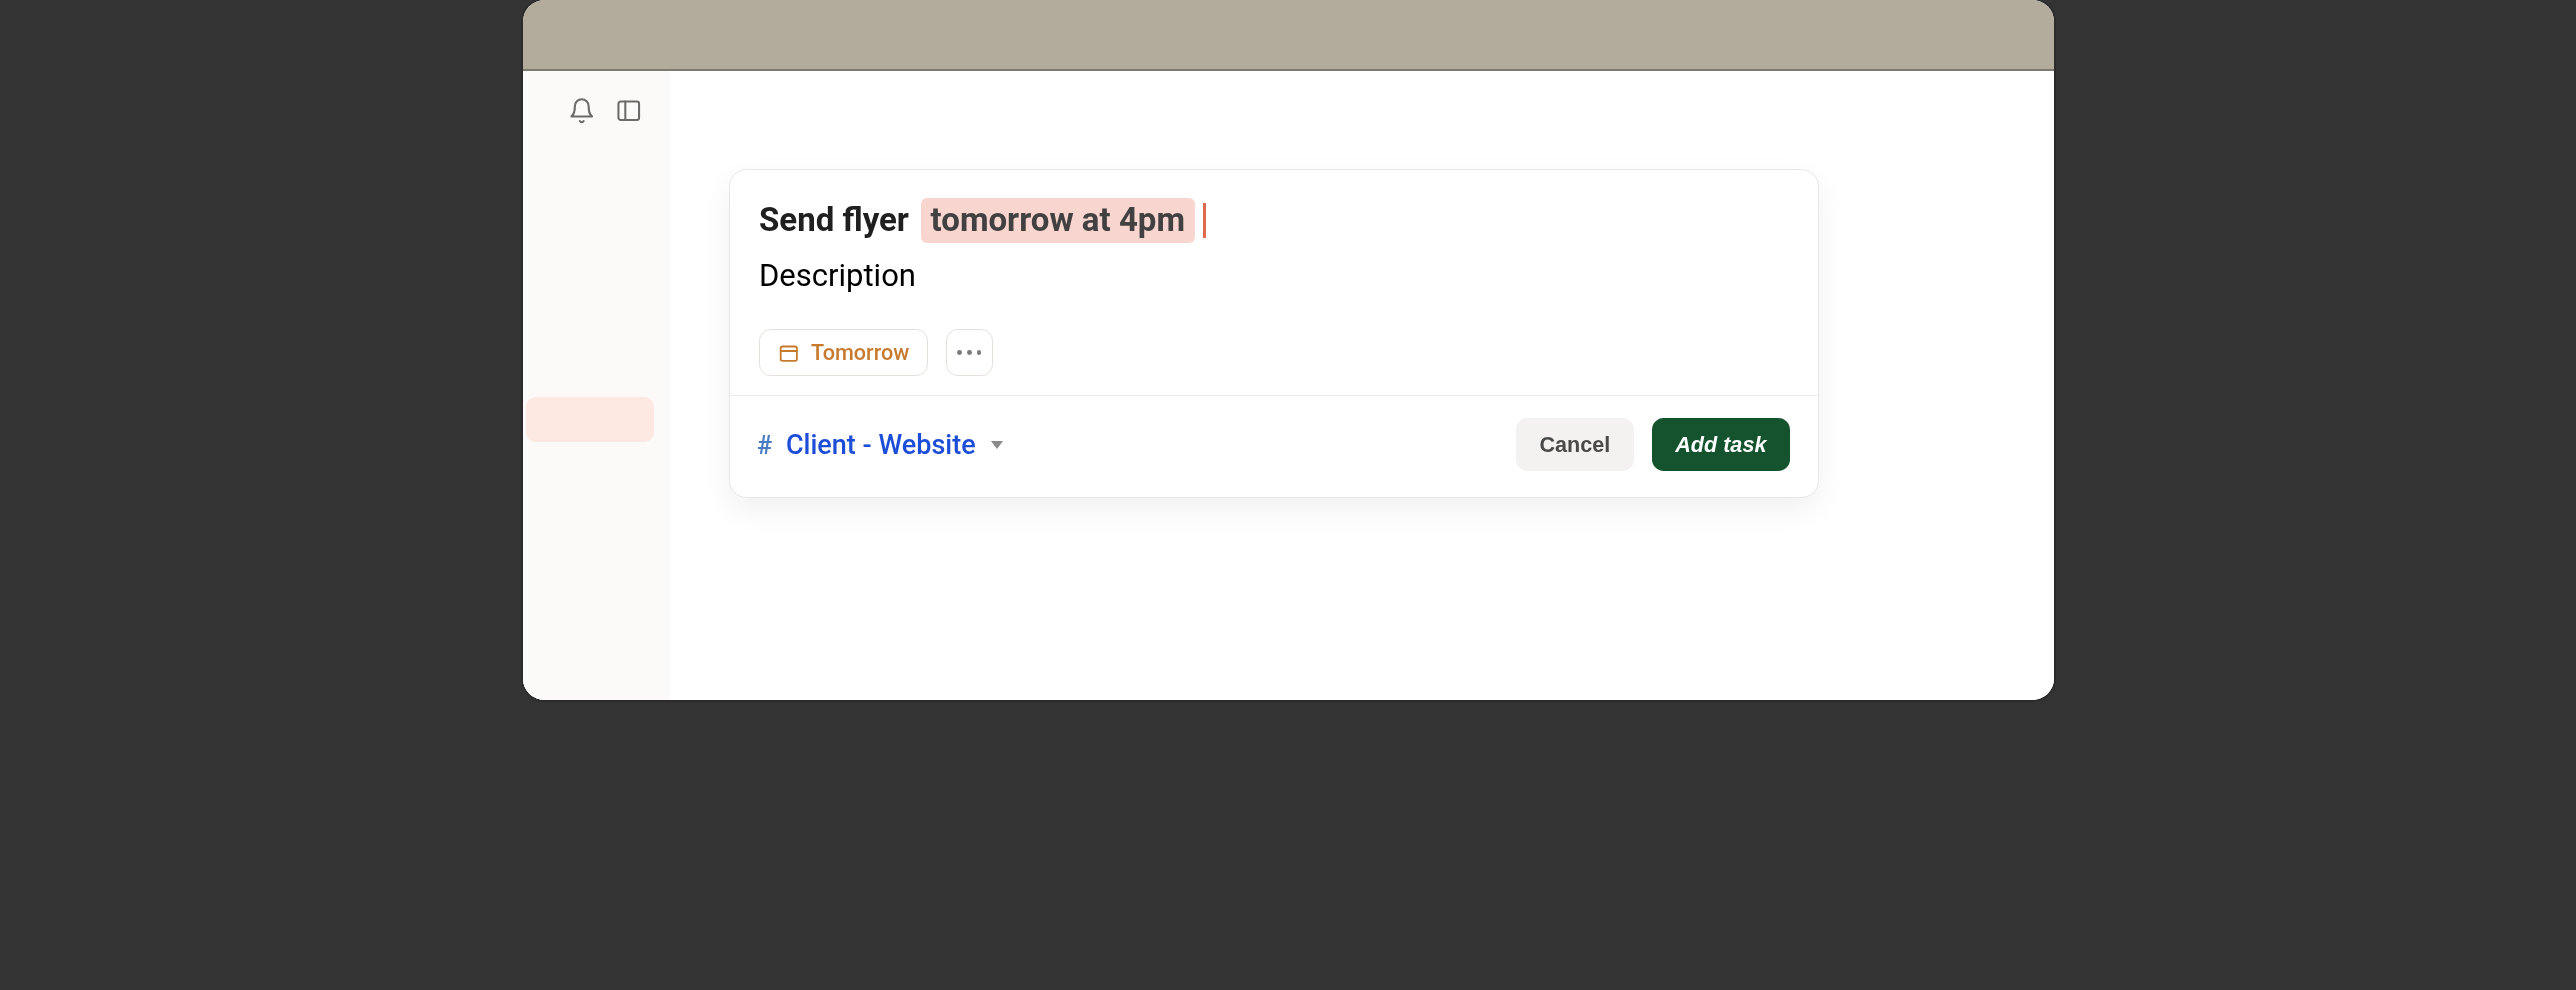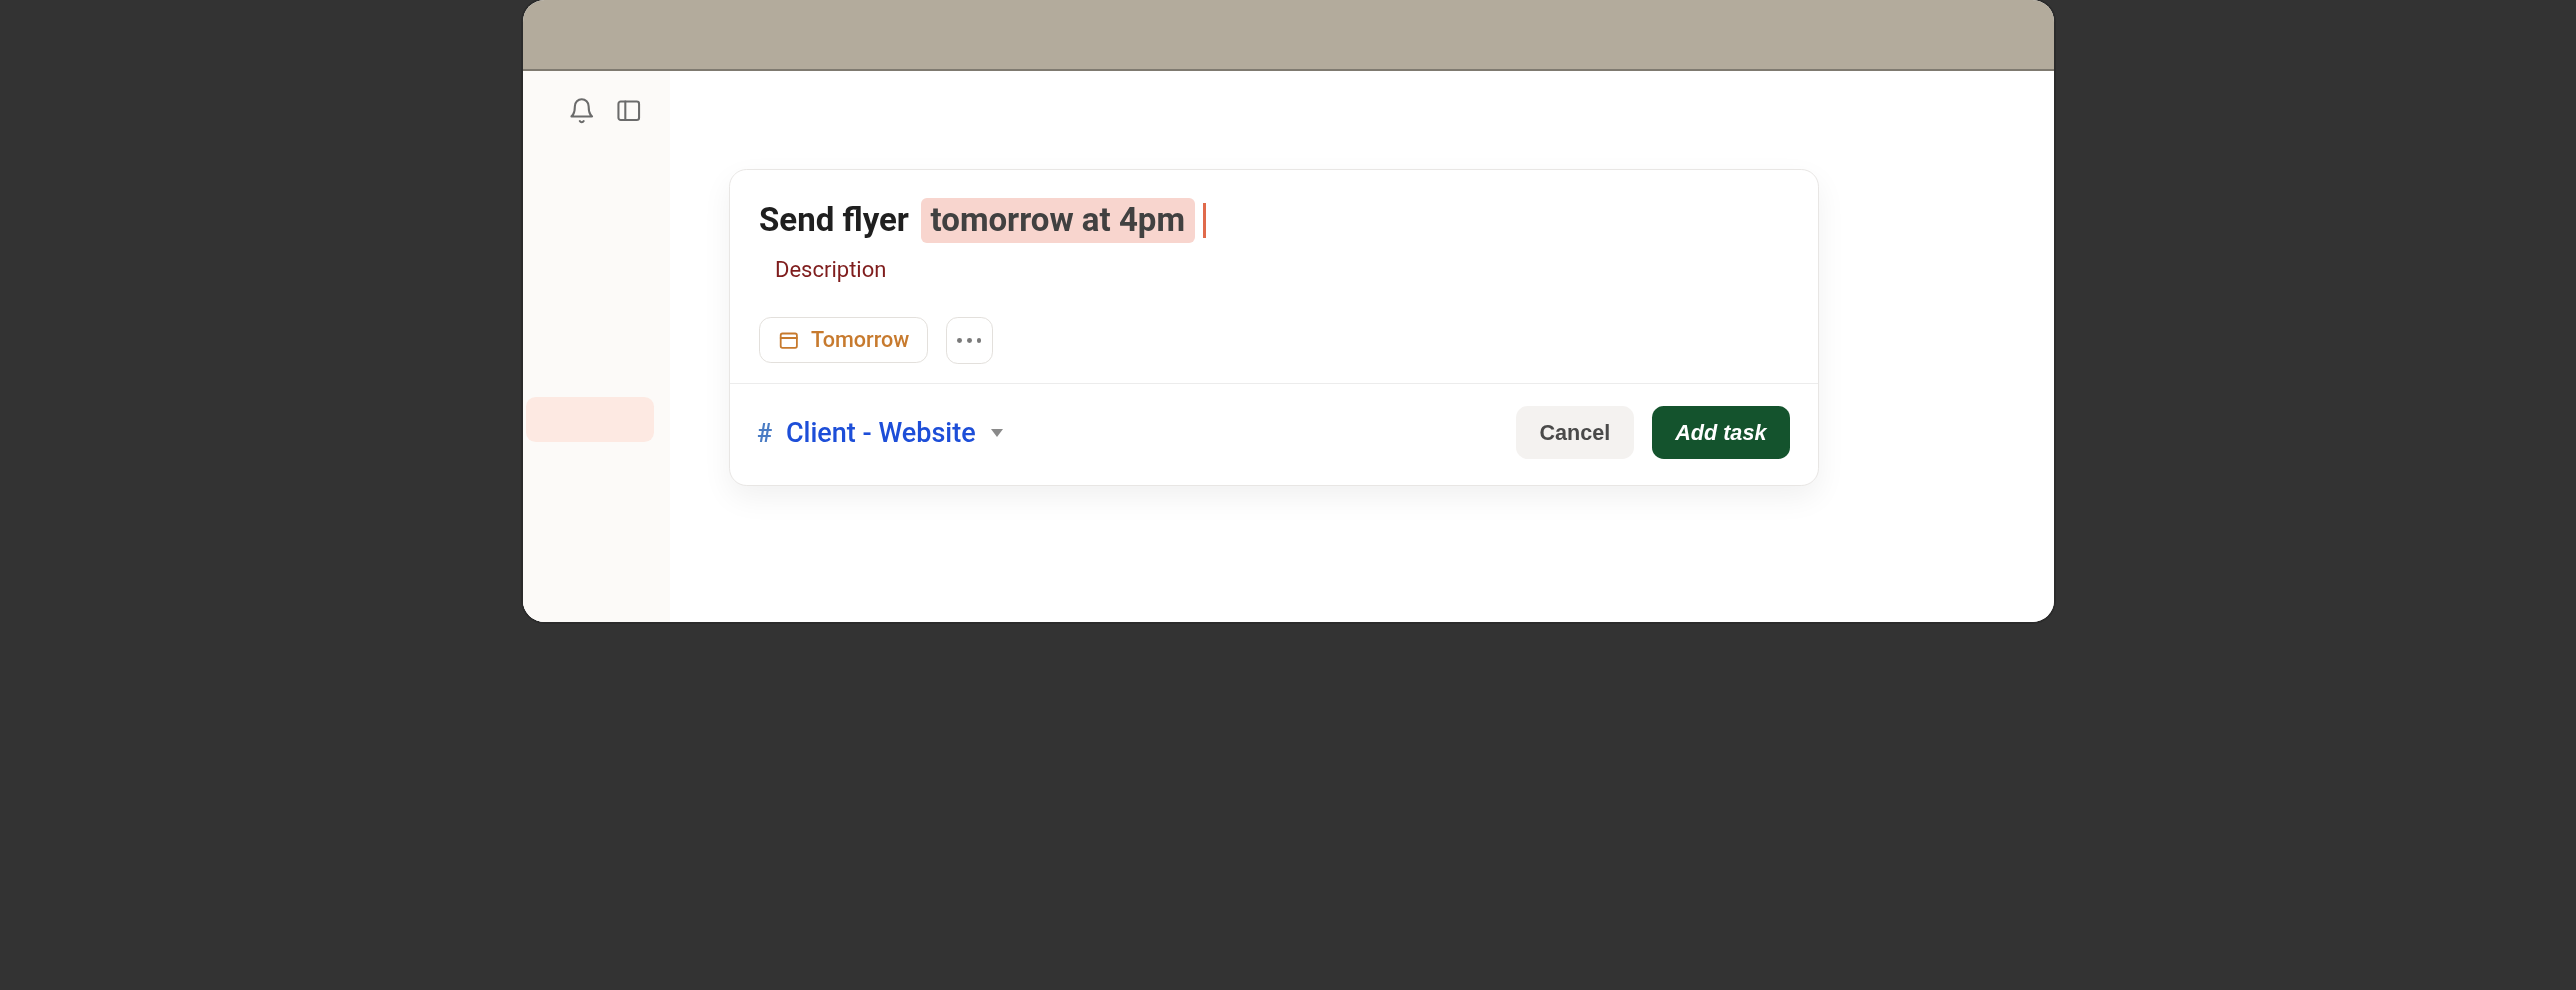--- a/index.html
+++ b/index.html
@@ -6,21 +6,21 @@
   html, body { width: 100%; height: 100%; }
   body {
     font-family: -apple-system, BlinkMacSystemFont, "Segoe UI", Roboto, Helvetica, Arial, sans-serif;
     background: #333;
     display: flex;
     align-items: flex-start;
     justify-content: center;
   }
   .window {
     width: 1531px;
-    height: 622px;
+    height: 700px;
     margin-top: 0;
     border-radius: 21.6px;
     overflow: hidden;
     background: #fff;
     box-shadow: 0 0 0 2px rgba(0,0,0,0.15);
     display: flex;
     flex-direction: column;
   }
   .titlebar {
     height: 71px;
@@ -91,29 +91,28 @@
   }
   .cursor {
     width: 2.9px;
     height: 35px;
     background: #e06a4b;
     display: inline-block;
     margin-left: -3.9px;
   }
   .task-desc {
     margin-top: 13.7px;
-    font-size: 22px;
-    color: #7f1d1d;
-    margin-left: 16px;
+    font-size: 31px;
+    color: #000000;
   }
   .chip-row {
     margin-top: 35px;
     display: flex;
     gap: 17.7px;
-    align-items: flex-start;
+    align-items: flex-end;
   }
   .chip {
     display: flex;
     align-items: center;
     gap: 11.8px;
     border: 1px solid #e3e0dc;
     border-radius: 11.8px;
     padding: 9.8px 17.7px;
     font-size: 21.6px;
     color: #c77a2e;

